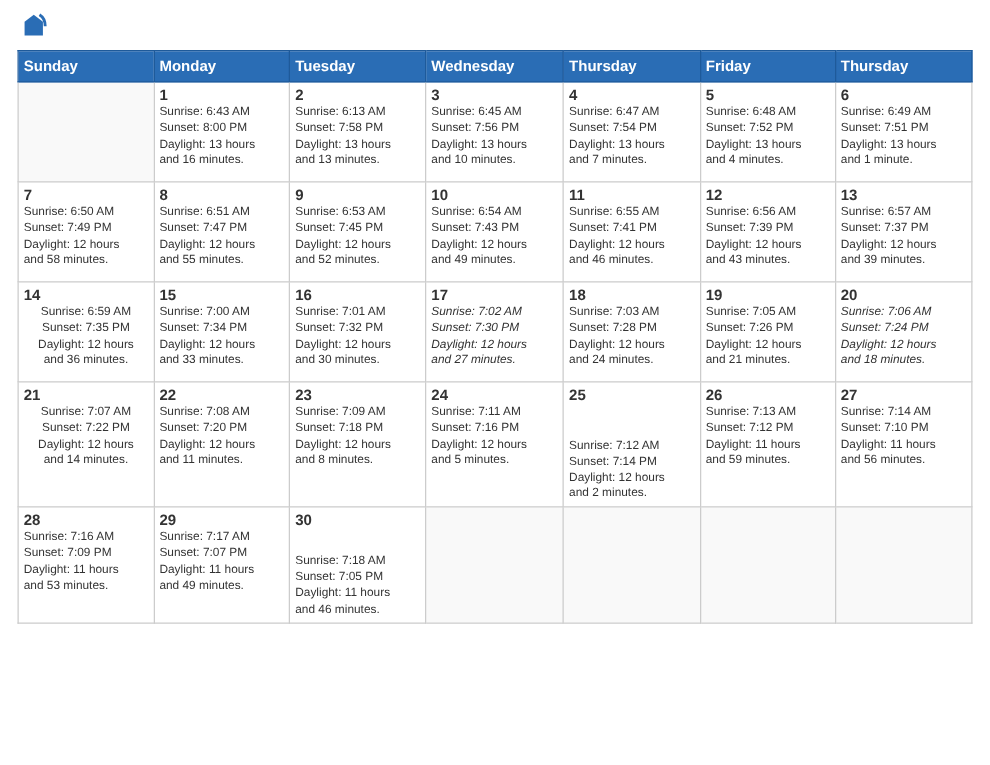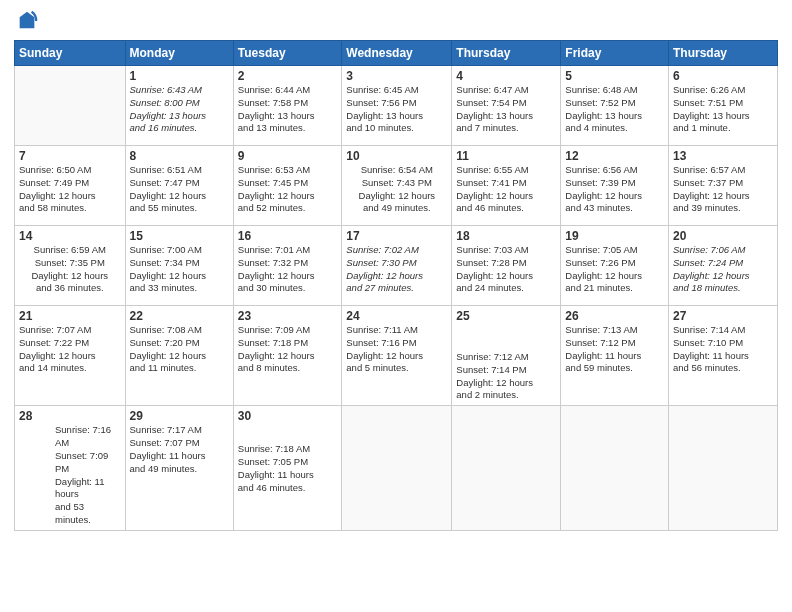--- a/index.html
+++ b/index.html
@@ -127,28 +127,28 @@
           <th>Thursday</th>
           <th>Friday</th>
           <th>Thursday</th>
         </tr>
     </thead>
     <tbody id="calendar-body">
     <tr>
           <td class="empty"></td>
           <td>
             <span class="cell-date">1</span>
-            <div class="cell-info" style="white-space: pre-line; font-style: italic;">Sunrise: 6:43 AM
+            <div class="cell-info" style="white-space: pre-line;">Sunrise: 6:43 AM
 Sunset: 8:00 PM
 Daylight: 13 hours
 and 16 minutes.</div>
           </td>
           <td>
             <span class="cell-date">2</span>
-            <div class="cell-info" style="white-space: pre-line;">Sunrise: 6:44 AM
+            <div class="cell-info" style="white-space: pre-line;">Sunrise: 6:13 AM
 Sunset: 7:58 PM
 Daylight: 13 hours
 and 13 minutes.</div>
           </td>
           <td>
             <span class="cell-date">3</span>
             <div class="cell-info" style="white-space: pre-line;">Sunrise: 6:45 AM
 Sunset: 7:56 PM
 Daylight: 13 hours
 and 10 minutes.</div>
@@ -162,21 +162,21 @@
           </td>
           <td>
             <span class="cell-date">5</span>
             <div class="cell-info" style="white-space: pre-line;">Sunrise: 6:48 AM
 Sunset: 7:52 PM
 Daylight: 13 hours
 and 4 minutes.</div>
           </td>
           <td>
             <span class="cell-date">6</span>
-            <div class="cell-info" style="white-space: pre-line;">Sunrise: 6:26 AM
+            <div class="cell-info" style="white-space: pre-line;">Sunrise: 6:49 AM
 Sunset: 7:51 PM
 Daylight: 13 hours
 and 1 minute.</div>
           </td>
         </tr>
         <tr>
           <td>
             <span class="cell-date">7</span>
             <div class="cell-info" style="white-space: pre-line;">Sunrise: 6:50 AM
 Sunset: 7:49 PM
@@ -192,21 +192,21 @@
           </td>
           <td>
             <span class="cell-date">9</span>
             <div class="cell-info" style="white-space: pre-line;">Sunrise: 6:53 AM
 Sunset: 7:45 PM
 Daylight: 12 hours
 and 52 minutes.</div>
           </td>
           <td>
             <span class="cell-date">10</span>
-            <div class="cell-info" style="white-space: pre-line; text-align: center;">Sunrise: 6:54 AM
+            <div class="cell-info" style="white-space: pre-line;">Sunrise: 6:54 AM
 Sunset: 7:43 PM
 Daylight: 12 hours
 and 49 minutes.</div>
           </td>
           <td>
             <span class="cell-date">11</span>
             <div class="cell-info" style="white-space: pre-line;">Sunrise: 6:55 AM
 Sunset: 7:41 PM
 Daylight: 12 hours
 and 46 minutes.</div>
@@ -273,21 +273,21 @@
             <span class="cell-date">20</span>
             <div class="cell-info" style="white-space: pre-line; font-style: italic;">Sunrise: 7:06 AM
 Sunset: 7:24 PM
 Daylight: 12 hours
 and 18 minutes.</div>
           </td>
         </tr>
         <tr>
           <td>
             <span class="cell-date">21</span>
-            <div class="cell-info" style="white-space: pre-line;">Sunrise: 7:07 AM
+            <div class="cell-info" style="white-space: pre-line; text-align: center;">Sunrise: 7:07 AM
 Sunset: 7:22 PM
 Daylight: 12 hours
 and 14 minutes.</div>
           </td>
           <td>
             <span class="cell-date">22</span>
             <div class="cell-info" style="white-space: pre-line;">Sunrise: 7:08 AM
 Sunset: 7:20 PM
 Daylight: 12 hours
 and 11 minutes.</div>
@@ -324,21 +324,21 @@
             <span class="cell-date">27</span>
             <div class="cell-info" style="white-space: pre-line;">Sunrise: 7:14 AM
 Sunset: 7:10 PM
 Daylight: 11 hours
 and 56 minutes.</div>
           </td>
         </tr>
         <tr>
           <td>
             <span class="cell-date">28</span>
-            <div class="cell-info" style="white-space: pre-line; margin-left: 36px;">Sunrise: 7:16 AM
+            <div class="cell-info" style="white-space: pre-line;">Sunrise: 7:16 AM
 Sunset: 7:09 PM
 Daylight: 11 hours
 and 53 minutes.</div>
           </td>
           <td>
             <span class="cell-date">29</span>
             <div class="cell-info" style="white-space: pre-line;">Sunrise: 7:17 AM
 Sunset: 7:07 PM
 Daylight: 11 hours
 and 49 minutes.</div>

